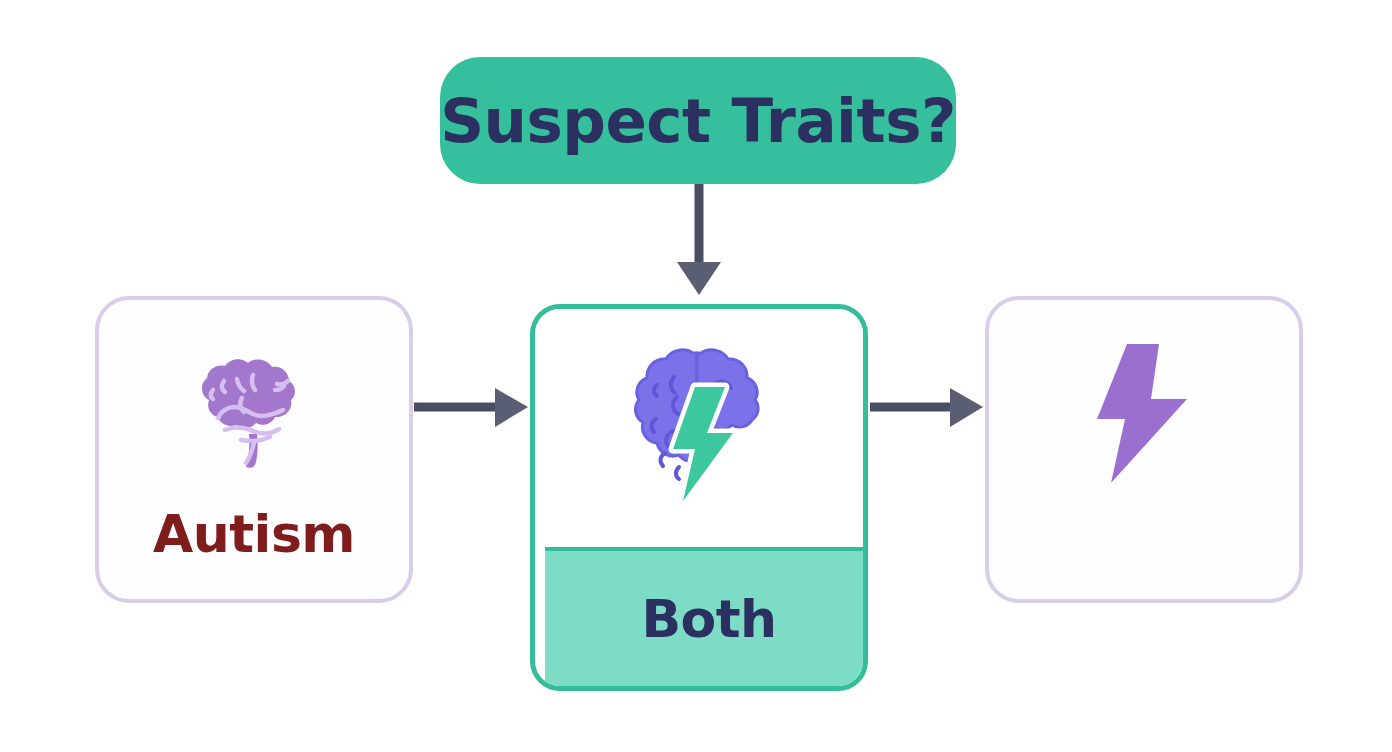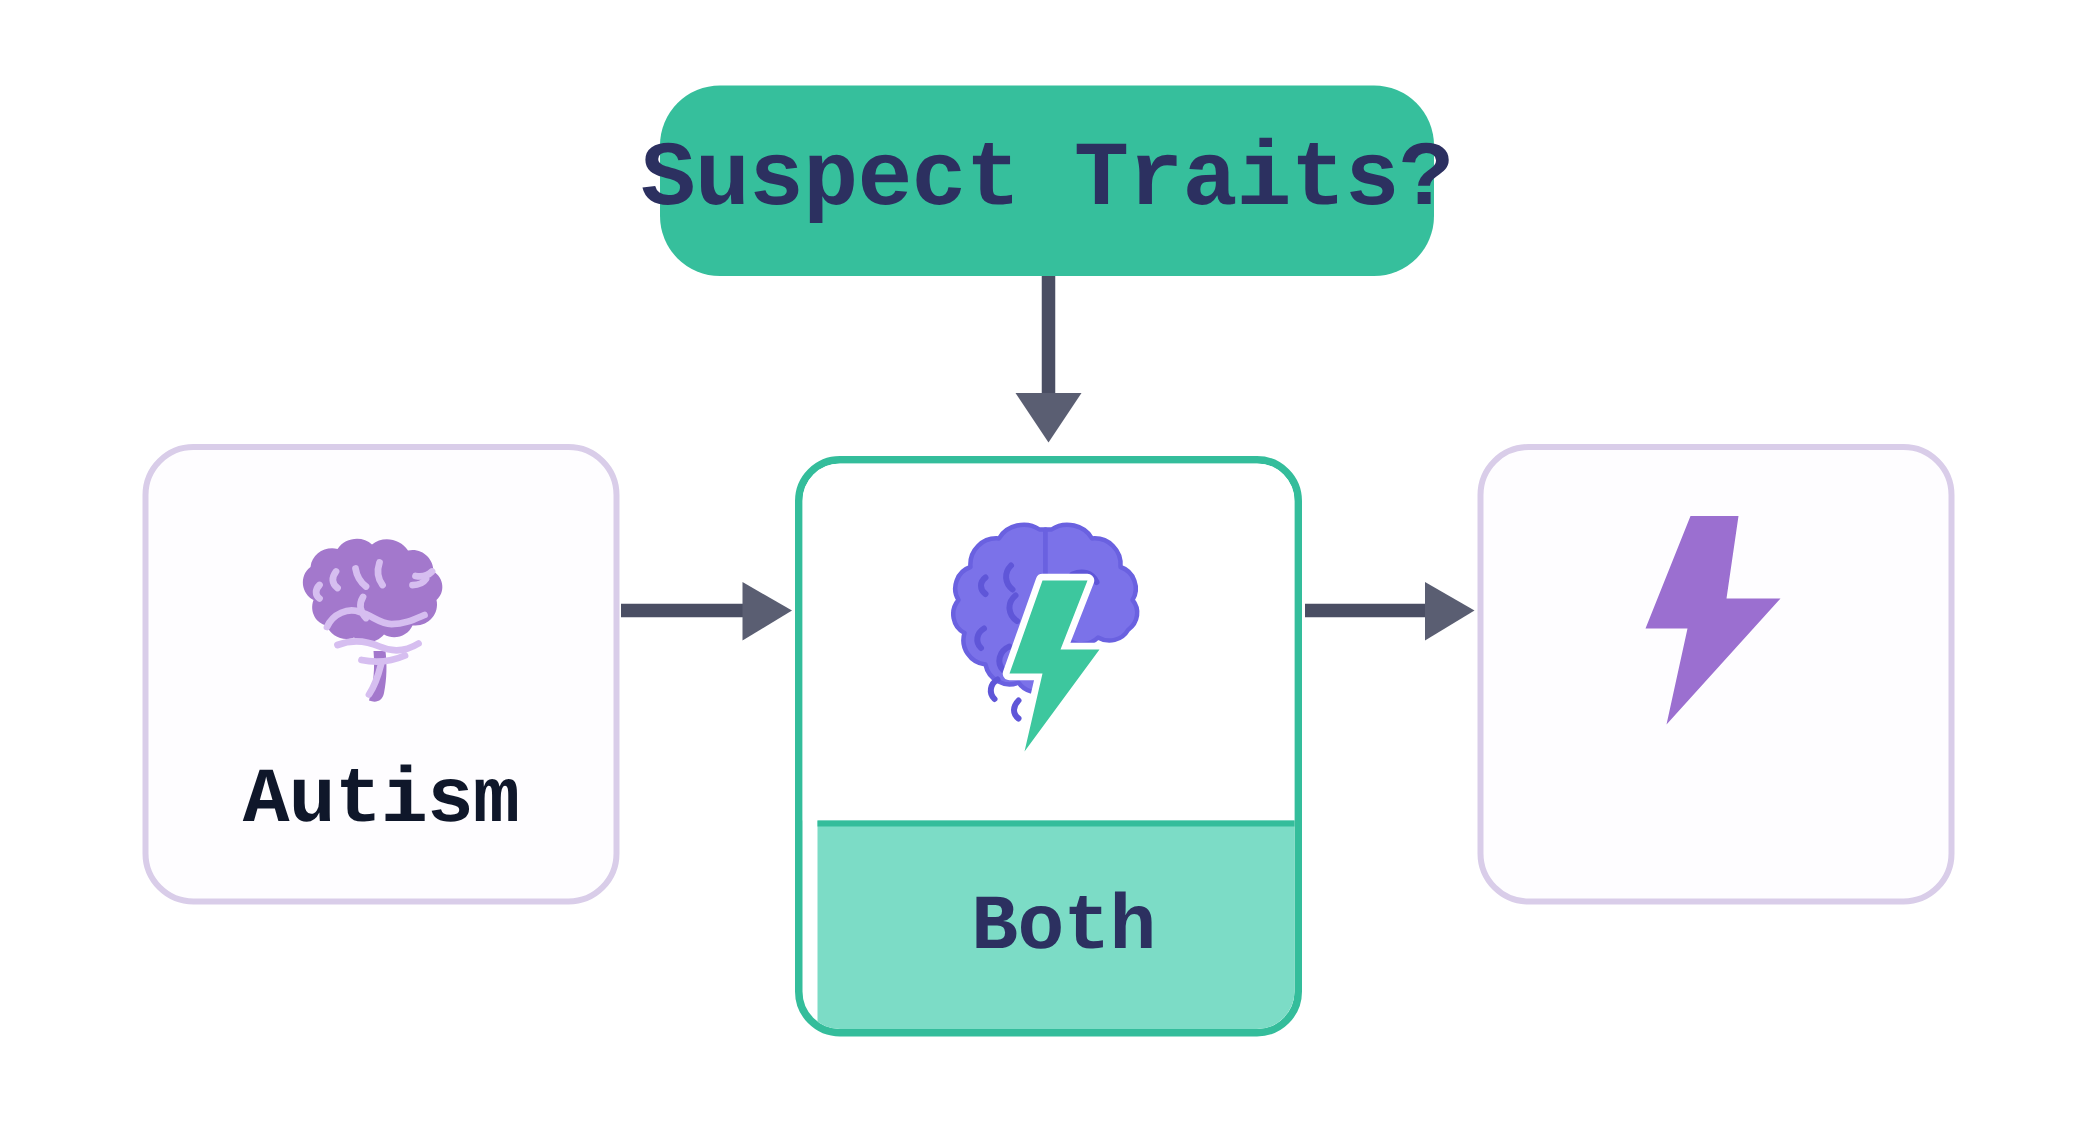--- a/index.html
+++ b/index.html
@@ -14,21 +14,20 @@
     overflow: hidden;
     font-family: "DejaVu Sans", sans-serif;
   }
 
   #stage {
     position: absolute;
     left: 0; top: 0;
     width: 1392px;
     height: 536px;
     background: #ffffff;
-    font-family: Liberation Mono, monospace;
   }
 
   
   .pill {
     position: absolute;
     left: 440px;
     top: 57px;
     width: 516px;
     height: 127px;
     border-radius: 40px;
@@ -108,21 +107,21 @@
     margin-top: 38px;
     height: 150px;
     display: flex;
     align-items: center;
     justify-content: center;
   }
   .card-label {
     margin-top: 20px;
     font-size: 52px;
     font-weight: 700;
-    color: #0f172a;
+    color: #7f1d1d;
     line-height: 1;
     letter-spacing: -0.5px;
   }
 
   
   #connectors {
     position: absolute;
     left: 0; top: 0;
     width: 1392px;
     height: 752px;

